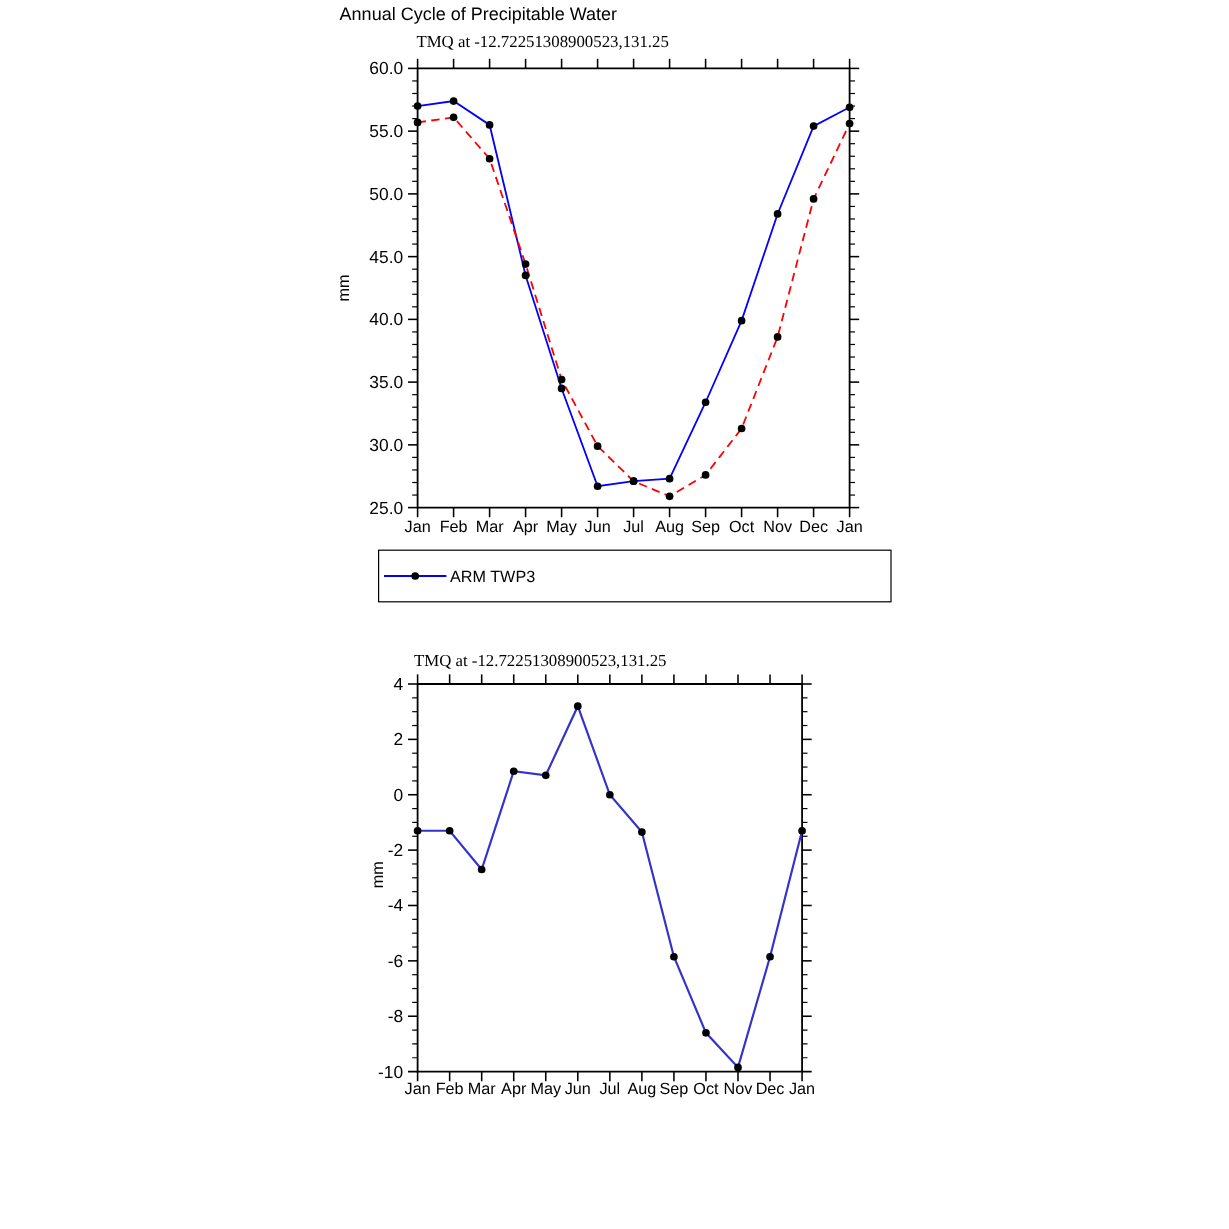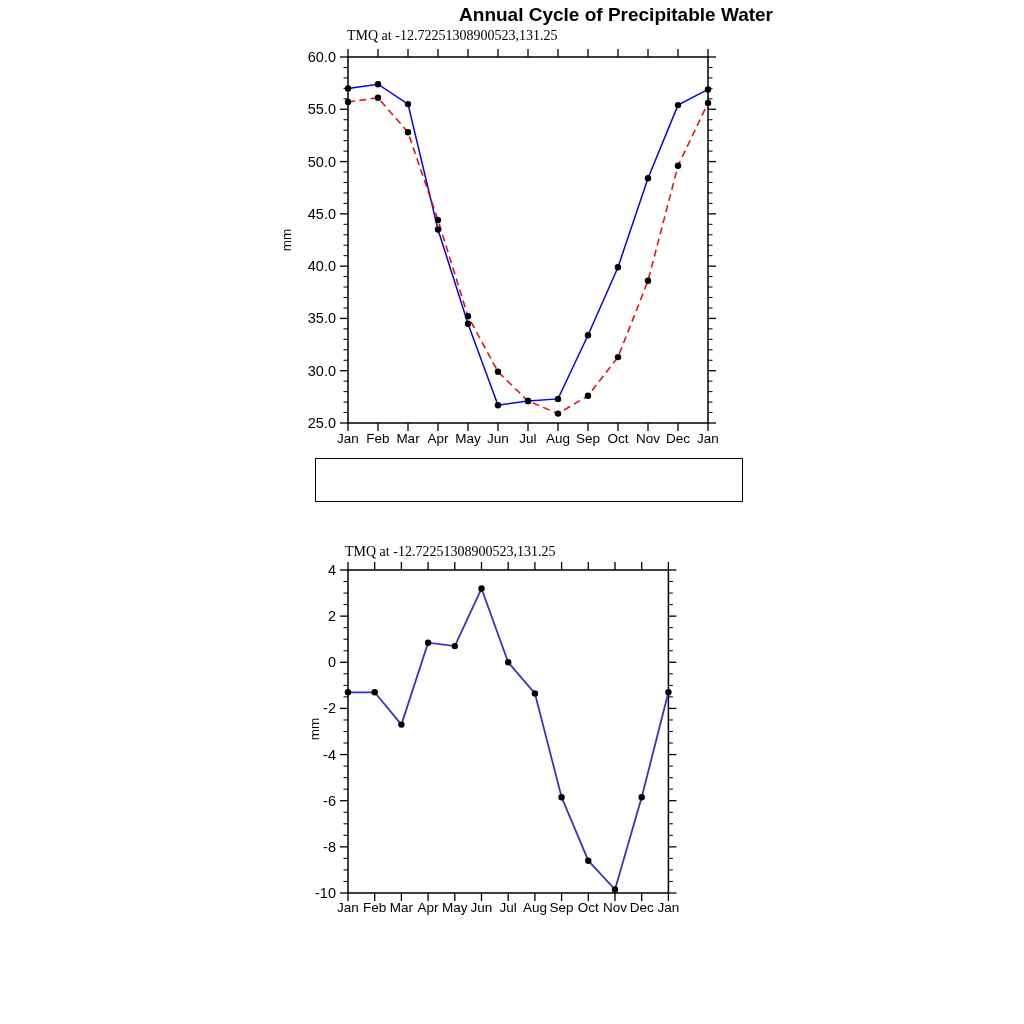--- a/index.html
+++ b/index.html
@@ -4,21 +4,21 @@
 <style>
   html, body { margin:0; padding:0; background:#ffffff; }
   .page {
     position:relative; width:1024px; height:1024px; overflow:hidden;
     background:#ffffff; color:#000;
     font-family:"Liberation Sans","DejaVu Sans",sans-serif;
   }
   #plots { position:absolute; left:0; top:0; }
   svg text { font-family:"Liberation Sans","DejaVu Sans",sans-serif; fill:#000; }
   .chart-title {
-    position:absolute; font-weight:bold; font-size:19px; text-align:right;
+    position:absolute; font-weight:normal; font-size:15px; text-align:left;
     white-space:nowrap;
   }
   .chart-subtitle { position:absolute; font-size:14px; white-space:nowrap;font-family:Liberation Serif, serif; }
   .ylab {
     position:absolute; width:40px; height:18px; text-align:center;
     font-size:13.5px; transform:rotate(-90deg); line-height:18px;
   }
   .legend-box {
     position:absolute; left:315px; top:458px; width:428px; height:44px;
     border:1.5px solid #000; box-sizing:border-box; background:#fff;
@@ -308,20 +308,27 @@
       </g>
     </svg>
 
   <div class="chart-title" style="left:283px; top:4px; width:490px;">Annual Cycle of Precipitable Water</div>
 
   <div class="chart-subtitle" style="left:347px; top:28px;">TMQ at -12.72251308900523,131.25</div>
 
   <div class="ylab" style="left:267px; top:231px;">mm</div>
 
   <div class="legend-box">
+    <div class="legend-row">
+      <svg class="legend-sample" width="54" height="16" viewBox="0 0 54 16">
+          <line x1="1" y1="8" x2="53" y2="8" stroke="#0000ff" stroke-width="1.5"></line>
+          <circle cx="27" cy="8" r="3.2" fill="#000000"></circle>
+        </svg>
+      <span class="legend-label">ARM TWP3</span>
+    </div>
   </div>
 
 
   <div class="chart-subtitle" style="left:345px; top:544px;">TMQ at -12.72251308900523,131.25</div>
 
   <div class="ylab" style="left:295px; top:720px;">mm</div>
 
 </div>
 
 </body></html>

